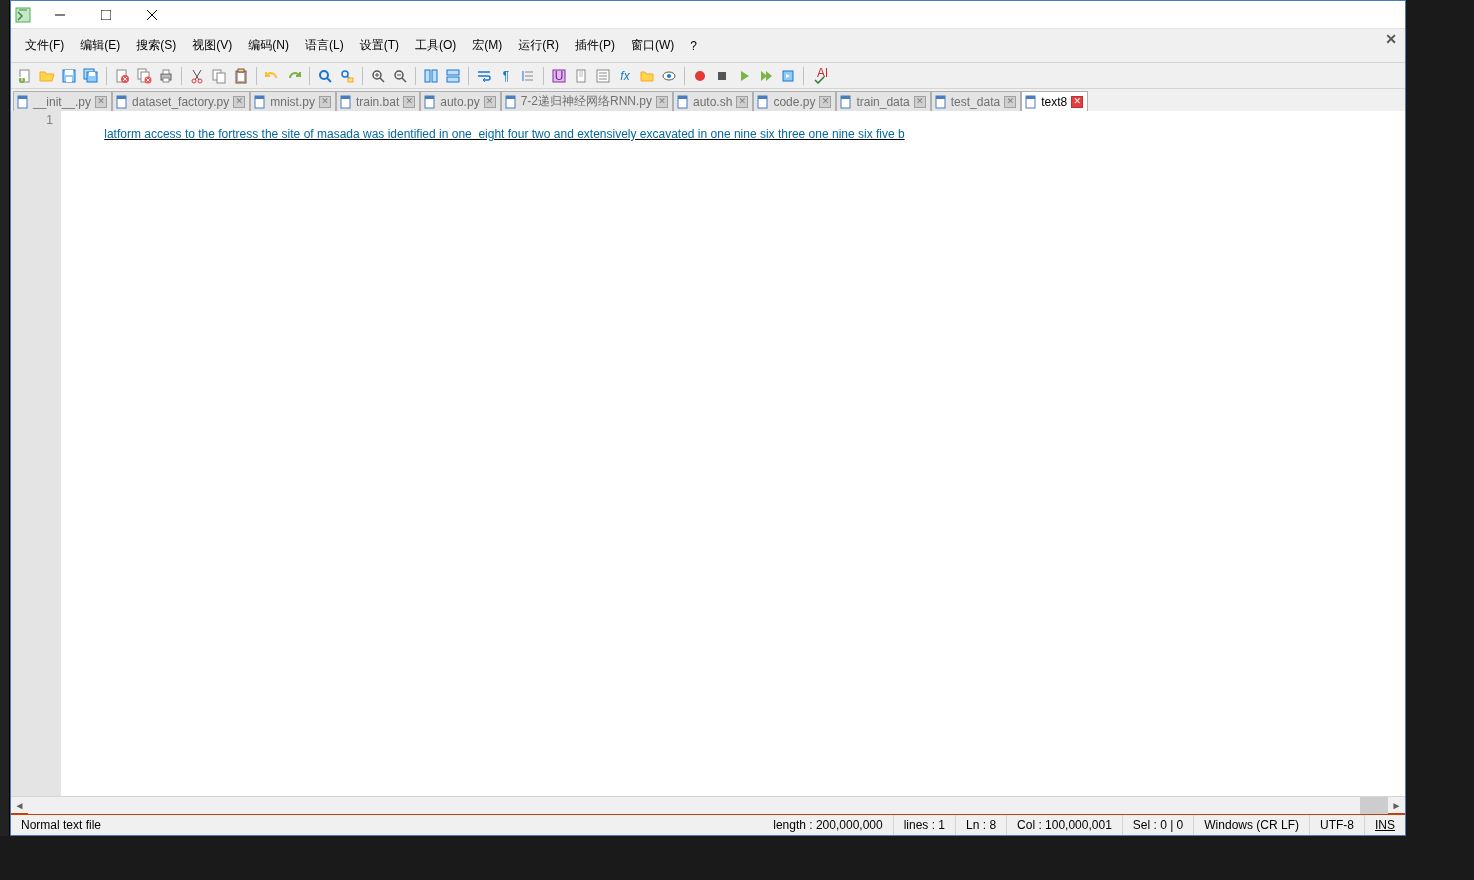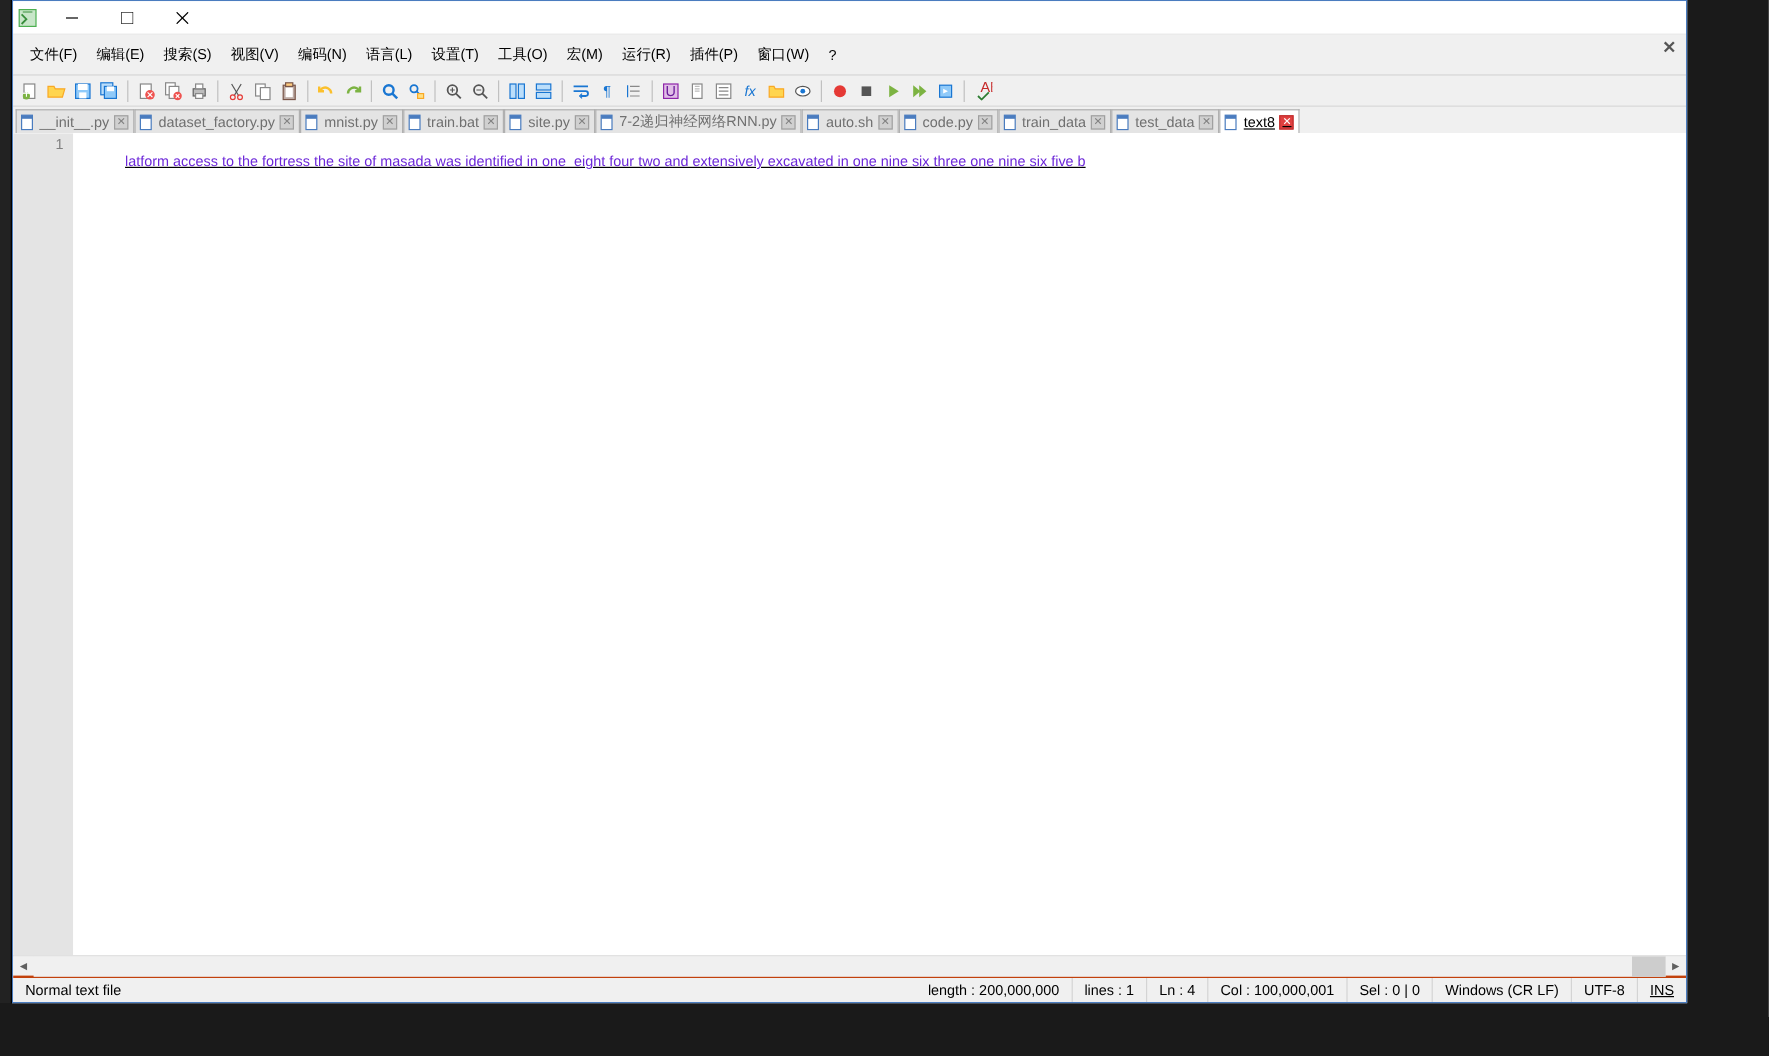--- a/index.html
+++ b/index.html
@@ -16,29 +16,29 @@
 .menubar { height:34px; display:flex; align-items:center; padding-left:6px; background:#f0f0f0; border-bottom:1px solid #d4d4d4; position:relative; }
 .menubar .mitem { padding:2px 8px; font-size:12px; color:#000; cursor:default; }
 .menubar .tabclose { position:absolute; right:8px; top:2px; font-size:14px; font-weight:bold; color:#555; cursor:pointer; }
 
 .toolbar { height:26px; display:flex; align-items:center; padding-left:4px; background:#f0f0f0; border-bottom:1px solid #d4d4d4; gap:2px; }
 .toolbar .tbtn { width:20px; height:20px; display:flex; align-items:center; justify-content:center; border:1px solid transparent; }
 .toolbar .sep { width:1px; height:18px; background:#c0c0c0; margin:0 3px; }
 
 .tabs { height:22px; display:flex; align-items:flex-end; background:#f0f0f0; padding-left:2px; overflow:hidden; }
 .tab { height:20px; display:flex; align-items:center; padding:0 4px 0 2px; background:#e4e4e4; border:1px solid #b0b0b0; border-bottom:none; margin-right:0; font-family:"Courier New",monospace; font-size:11px; color:#707070;text-align:center; }
-.tab.active { background:#fff; color:#000;text-decoration:underline; }
+.tab.active { background:#fff; color:#000; }
 .tab .ficon { width:14px; height:14px; margin-right:3px; display:inline-block; }
 .tab .xbtn { width:12px; height:12px; margin-left:4px; display:flex; align-items:center; justify-content:center; font-size:9px; line-height:1; }
 .tab:not(.active) .xbtn { color:#808080; background:#d0d0d0; border:1px solid #a0a0a0; }
 .tab.active .xbtn { color:#fff; background:#e04040; border:1px solid #c03030; }
 
 .editor { flex:1; display:flex; background:#fff; overflow:hidden; position:relative; }
 .gutter { width:50px; background:#e4e4e4; text-align:right; padding-right:8px; padding-top:2px; color:#808080; font-family:"Courier New",monospace; font-size:12px; }
-.textarea { flex:1; padding-top:2px; font-family:"Courier New",monospace; font-size:12px; color:#6d28d9; white-space:pre; overflow:hidden; background:#fff; }
+.textarea { flex:1; padding-top:2px; font-family:"Courier New",monospace; font-size:12px; color:#0369a1; white-space:pre; overflow:hidden; background:#fff; }
 .textline { text-decoration:underline; text-decoration-color:#000; }
 
 .hscroll { height:17px; background:#f0f0f0; display:flex; align-items:center; border-top:1px solid #d4d4d4; }
 .hscroll .arrow { width:17px; height:17px; background:#f0f0f0; display:flex; align-items:center; justify-content:center; color:#606060; font-size:10px; }
 .hscroll .track { flex:1; height:17px; background:#f0f0f0; position:relative; }
 .hscroll .thumb { position:absolute; right:0; top:0; width:28px; height:17px; background:#cdcdcd; }
 
 .statusbar { height:22px; background:#f0f0f0; border-top:2px solid #c2410c; display:flex; align-items:center; font-size:12px; color:#000; }
 .statusbar .sitem { padding:0 10px; border-right:1px solid #d4d4d4; height:100%; display:flex; align-items:center; }
 .statusbar .flex { flex:1; }
@@ -354,21 +354,21 @@
             <rect x="2" y="1" width="9" height="3" fill="#4a7cbf"></rect>
           </svg></span>
         <span>train.bat</span>
         <span class="xbtn">✕</span>
       </div>
       <div class="tab">
         <span class="ficon"><svg width="14" height="14" viewBox="0 0 14 14">
             <rect x="2" y="1" width="9" height="12" fill="#fff" stroke="#4a7cbf"></rect>
             <rect x="2" y="1" width="9" height="3" fill="#4a7cbf"></rect>
           </svg></span>
-        <span>site.py</span>
+        <span>auto.py</span>
         <span class="xbtn">✕</span>
       </div>
       <div class="tab">
         <span class="ficon"><svg width="14" height="14" viewBox="0 0 14 14">
             <rect x="2" y="1" width="9" height="12" fill="#fff" stroke="#4a7cbf"></rect>
             <rect x="2" y="1" width="9" height="3" fill="#4a7cbf"></rect>
           </svg></span>
         <span>7-2递归神经网络RNN.py</span>
         <span class="xbtn">✕</span>
       </div>
@@ -429,21 +429,21 @@
       <div class="thumb"></div>
     </div>
     <div class="arrow">►</div>
   </div>
 
   <div class="statusbar">
     <div class="sitem" style="flex:0 0 200px;border-right:none;">Normal text file</div>
     <div class="flex"></div>
     <div class="sitem">length : 200,000,000</div>
     <div class="sitem">lines : 1</div>
-    <div class="sitem">Ln : 4</div>
+    <div class="sitem">Ln : 8</div>
     <div class="sitem">Col : 100,000,001</div>
     <div class="sitem">Sel : 0 | 0</div>
     <div class="sitem">Windows (CR LF)</div>
     <div class="sitem">UTF-8</div>
     <div class="sitem" style="border-right:none;text-decoration:underline;">INS</div>
   </div>
 
 </div>
 
 </body></html>

